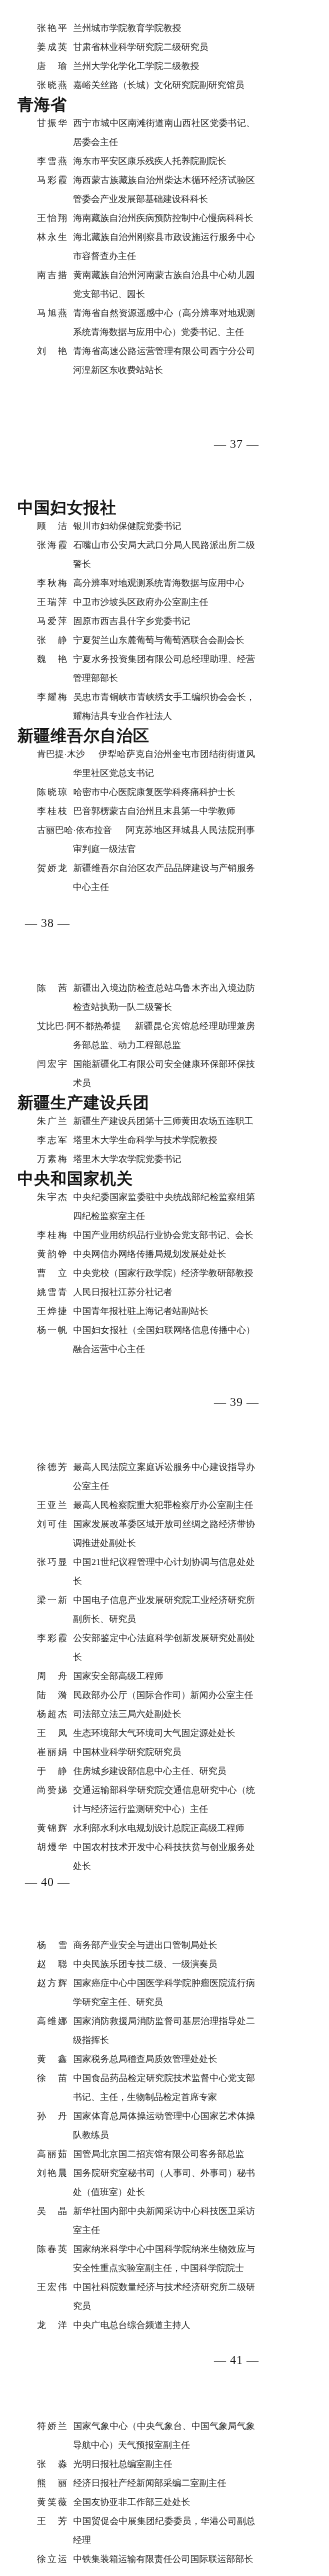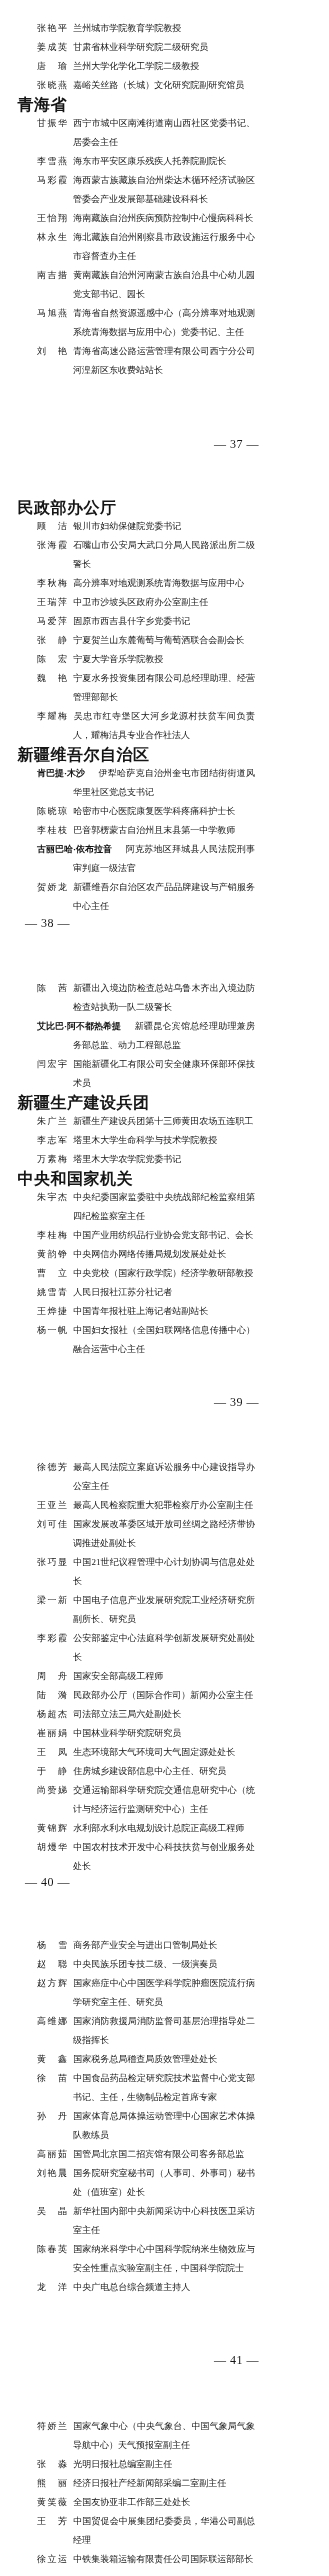--- a/index.html
+++ b/index.html
@@ -42,21 +42,20 @@
     margin-right:6.2px;
     text-align:justify;
     text-align-last:justify;
     white-space:nowrap;
   }
   .nm.long{
     width:auto;
     min-width:30px;
     margin-right:13.4px;
     text-align-last:auto;
-    font-weight:bold;
   }
   .pagenum{
     position:absolute;
     font-size:12px;
     line-height:14.4px;
     letter-spacing:0.5px;
     white-space:nowrap;
   }
   .pn0{top:437px}
   .pn1{top:916px}
@@ -80,30 +79,29 @@
       <div class="entry"><span class="nm">李雪燕</span><span class="pos">海东市平安区康乐残疾人托养院副院长</span></div>
       <div class="entry"><span class="nm">马彩霞</span><span class="pos">海西蒙古族藏族自治州柴达木循环经济试验区管委会产业发展部基础建设科科长</span></div>
       <div class="entry"><span class="nm">王怡翔</span><span class="pos">海南藏族自治州疾病预防控制中心慢病科科长</span></div>
       <div class="entry"><span class="nm">林永生</span><span class="pos">海北藏族自治州刚察县市政设施运行服务中心市容督查办主任</span></div>
       <div class="entry"><span class="nm">南吉措</span><span class="pos">黄南藏族自治州河南蒙古族自治县中心幼儿园党支部书记、园长</span></div>
       <div class="entry"><span class="nm">马旭燕</span><span class="pos">青海省自然资源遥感中心（高分辨率对地观测系统青海数据与应用中心）党委书记、主任</span></div>
       <div class="entry"><span class="nm">刘艳</span><span class="pos">青海省高速公路运营管理有限公司西宁分公司河湟新区东收费站站长</span></div>
     </div>
     <div class="pagenum pn0 pn-right">— 37 —</div>
     <div class="pagebody pb1">
-      <div class="sect">民政部办公厅</div>
+      <div class="sect">中国妇女报社</div>
       <div class="entry"><span class="nm">顾洁</span><span class="pos">银川市妇幼保健院党委书记</span></div>
       <div class="entry"><span class="nm">张海霞</span><span class="pos">石嘴山市公安局大武口分局人民路派出所二级警长</span></div>
       <div class="entry"><span class="nm">李秋梅</span><span class="pos">高分辨率对地观测系统青海数据与应用中心</span></div>
       <div class="entry"><span class="nm">王瑞萍</span><span class="pos">中卫市沙坡头区政府办公室副主任</span></div>
       <div class="entry"><span class="nm">马爱萍</span><span class="pos">固原市西吉县什字乡党委书记</span></div>
       <div class="entry"><span class="nm">张静</span><span class="pos">宁夏贺兰山东麓葡萄与葡萄酒联合会副会长</span></div>
-      <div class="entry"><span class="nm">陈宏</span><span class="pos">宁夏大学音乐学院教授</span></div>
       <div class="entry"><span class="nm">魏艳</span><span class="pos">宁夏水务投资集团有限公司总经理助理、经营管理部部长</span></div>
-      <div class="entry"><span class="nm">李耀梅</span><span class="pos">吴忠市红寺堡区大河乡龙源村扶贫车间负责人，耀梅洁具专业合作社法人</span></div>
+      <div class="entry"><span class="nm">李耀梅</span><span class="pos">吴忠市青铜峡市青峡绣女手工编织协会会长，耀梅洁具专业合作社法人</span></div>
       <div class="sect">新疆维吾尔自治区</div>
       <div class="entry"><span class="nm long">肯巴提·木沙</span><span class="pos">伊犁哈萨克自治州奎屯市团结街街道风华里社区党总支书记</span></div>
       <div class="entry"><span class="nm">陈晓琼</span><span class="pos">哈密市中心医院康复医学科疼痛科护士长</span></div>
       <div class="entry"><span class="nm">李桂枝</span><span class="pos">巴音郭楞蒙古自治州且末县第一中学教师</span></div>
       <div class="entry"><span class="nm long">古丽巴哈·依布拉音</span><span class="pos">阿克苏地区拜城县人民法院刑事审判庭一级法官</span></div>
       <div class="entry"><span class="nm">贺娇龙</span><span class="pos">新疆维吾尔自治区农产品品牌建设与产销服务中心主任</span></div>
     </div>
     <div class="pagenum pn1 pn-left">— 38 —</div>
     <div class="pagebody pb2">
       <div class="entry"><span class="nm">陈茜</span><span class="pos">新疆出入境边防检查总站乌鲁木齐出入境边防检查站执勤一队二级警长</span></div>
@@ -126,40 +124,41 @@
     <div class="pagebody pb3">
       <div class="entry"><span class="nm">徐德芳</span><span class="pos">最高人民法院立案庭诉讼服务中心建设指导办公室主任</span></div>
       <div class="entry"><span class="nm">王亚兰</span><span class="pos">最高人民检察院重大犯罪检察厅办公室副主任</span></div>
       <div class="entry"><span class="nm">刘可佳</span><span class="pos">国家发展改革委区域开放司丝绸之路经济带协调推进处副处长</span></div>
       <div class="entry"><span class="nm">张巧显</span><span class="pos">中国21世纪议程管理中心计划协调与信息处处长</span></div>
       <div class="entry"><span class="nm">梁一新</span><span class="pos">中国电子信息产业发展研究院工业经济研究所副所长、研究员</span></div>
       <div class="entry"><span class="nm">李彩霞</span><span class="pos">公安部鉴定中心法庭科学创新发展研究处副处长</span></div>
       <div class="entry"><span class="nm">周舟</span><span class="pos">国家安全部高级工程师</span></div>
       <div class="entry"><span class="nm">陆漪</span><span class="pos">民政部办公厅（国际合作司）新闻办公室主任</span></div>
       <div class="entry"><span class="nm">杨超杰</span><span class="pos">司法部立法三局六处副处长</span></div>
+      <div class="entry"><span class="nm">王凤</span><span class="pos">生态环境部大气环境司大气固定源处处长</span></div>
       <div class="entry"><span class="nm">崔丽娟</span><span class="pos">中国林业科学研究院研究员</span></div>
-      <div class="entry"><span class="nm">王凤</span><span class="pos">生态环境部大气环境司大气固定源处处长</span></div>
       <div class="entry"><span class="nm">于静</span><span class="pos">住房城乡建设部信息中心主任、研究员</span></div>
       <div class="entry"><span class="nm">尚赞娣</span><span class="pos">交通运输部科学研究院交通信息研究中心（统计与经济运行监测研究中心）主任</span></div>
       <div class="entry"><span class="nm">黄锦辉</span><span class="pos">水利部水利水电规划设计总院正高级工程师</span></div>
       <div class="entry"><span class="nm">胡熳华</span><span class="pos">中国农村技术开发中心科技扶贫与创业服务处处长</span></div>
     </div>
     <div class="pagenum pn3 pn-left">— 40 —</div>
     <div class="pagebody pb4">
       <div class="entry"><span class="nm">杨雪</span><span class="pos">商务部产业安全与进出口管制局处长</span></div>
       <div class="entry"><span class="nm">赵聪</span><span class="pos">中央民族乐团专技二级、一级演奏员</span></div>
       <div class="entry"><span class="nm">赵方辉</span><span class="pos">国家癌症中心中国医学科学院肿瘤医院流行病学研究室主任、研究员</span></div>
       <div class="entry"><span class="nm">高维娜</span><span class="pos">国家消防救援局消防监督司基层治理指导处二级指挥长</span></div>
       <div class="entry"><span class="nm">黄鑫</span><span class="pos">国家税务总局稽查局质效管理处处长</span></div>
       <div class="entry"><span class="nm">徐苗</span><span class="pos">中国食品药品检定研究院技术监督中心党支部书记、主任，生物制品检定首席专家</span></div>
       <div class="entry"><span class="nm">孙丹</span><span class="pos">国家体育总局体操运动管理中心国家艺术体操队教练员</span></div>
       <div class="entry"><span class="nm">高丽茹</span><span class="pos">国管局北京国二招宾馆有限公司客务部总监</span></div>
       <div class="entry"><span class="nm">刘艳晨</span><span class="pos">国务院研究室秘书司（人事司、外事司）秘书处（值班室）处长</span></div>
       <div class="entry"><span class="nm">吴晶</span><span class="pos">新华社国内部中央新闻采访中心科技医卫采访室主任</span></div>
       <div class="entry"><span class="nm">陈春英</span><span class="pos">国家纳米科学中心中国科学院纳米生物效应与安全性重点实验室副主任，中国科学院院士</span></div>
+      <div class="entry"><span class="nm">王宏伟</span><span class="pos">中国社科院数量经济与技术经济研究所二级研究员</span></div>
       <div class="entry"><span class="nm">龙洋</span><span class="pos">中央广电总台综合频道主持人</span></div>
     </div>
     <div class="pagenum pn4 pn-right">— 41 —</div>
     <div class="pagebody pb5">
       <div class="entry"><span class="nm">符娇兰</span><span class="pos">国家气象中心（中央气象台、中国气象局气象导航中心）天气预报室副主任</span></div>
       <div class="entry"><span class="nm">张淼</span><span class="pos">光明日报社总编室副主任</span></div>
       <div class="entry"><span class="nm">熊丽</span><span class="pos">经济日报社产经新闻部采编二室副主任</span></div>
       <div class="entry"><span class="nm">黄笑薇</span><span class="pos">全国友协亚非工作部三处处长</span></div>
       <div class="entry"><span class="nm">王芳</span><span class="pos">中国贸促会中展集团纪委委员，华港公司副总经理</span></div>
       <div class="entry"><span class="nm">徐立运</span><span class="pos">中铁集装箱运输有限责任公司国际联运部部长</span></div>

